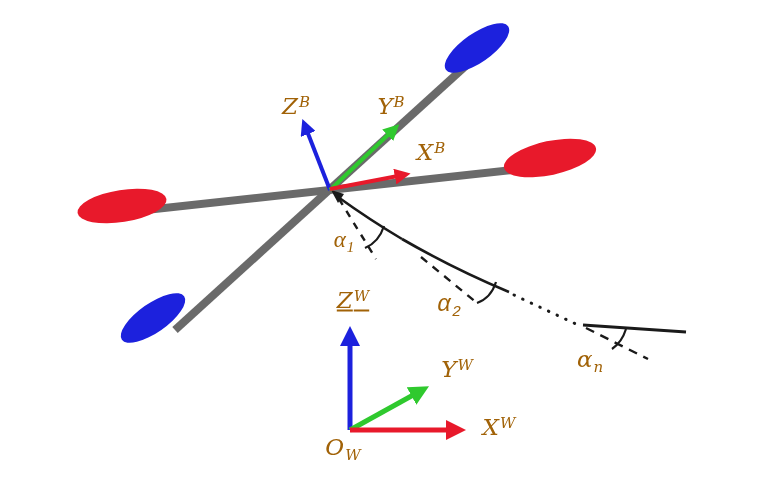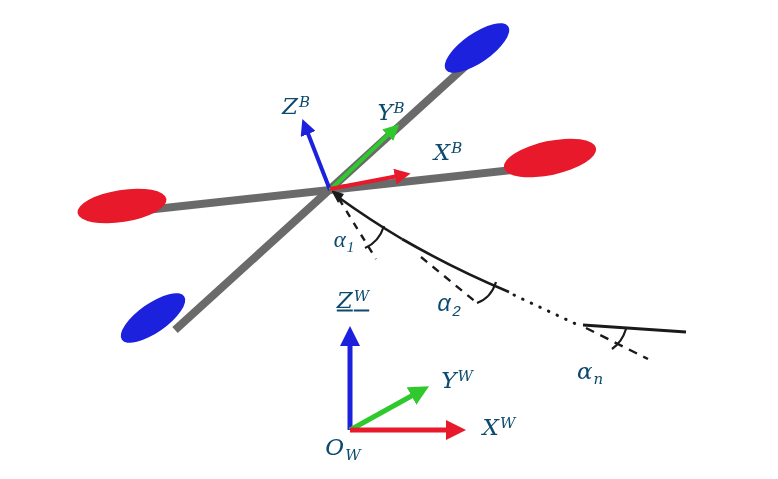--- a/index.html
+++ b/index.html
@@ -9,21 +9,21 @@
     background:#fff;
     overflow:hidden;
     font-family:"DejaVu Serif", serif;
   }
   #fig-svg{position:absolute;left:0;top:0;}
   .lbl{
     position:absolute;
     transform:translate(-50%,-50%);
     font-style:italic;
     font-size:23px;
-    color:#0c4a6e;
+    color:#a16207;
     white-space:nowrap;
     line-height:1;
     z-index:2;
   }
   .lbl .sup{font-size:15px;vertical-align:7px;margin-left:1px;}
   .lbl .sub{font-size:15px;vertical-align:-5px;margin-left:1px;}
 </style>
 </head>
 <body>
 
@@ -68,31 +68,31 @@
     <line x1="330" y1="190" x2="390" y2="133" stroke-width="4" marker-end="url(#ah-green)" style="stroke:var(--c-green,#2fc92e)"></line>
     <line x1="330" y1="189" x2="398" y2="176" stroke-width="4" marker-end="url(#ah-red)" style="stroke:var(--c-red,#e8192b)"></line>
 
     <line x1="350" y1="430" x2="350" y2="342" stroke-width="5" marker-end="url(#ah-blue)" style="stroke:var(--c-blue,#1c21dd)"></line>
     <line x1="350" y1="430" x2="415" y2="394" stroke-width="5" marker-end="url(#ah-green)" style="stroke:var(--c-green,#2fc92e)"></line>
     <line x1="350" y1="430" x2="450" y2="430" stroke-width="5" marker-end="url(#ah-red)" style="stroke:var(--c-red,#e8192b)"></line>
   </svg>
 
   <div class="lbl" style="left:296px;top:106px;"><span>Z</span><span class="sup">B</span></div>
 
-  <div class="lbl" style="left:391px;top:112px;"><span>Y</span><span class="sup">B</span></div>
+  <div class="lbl" style="left:391px;top:106px;"><span>Y</span><span class="sup">B</span></div>
 
-  <div class="lbl" style="left:448px;top:152px;text-align:center;"><span>X</span><span class="sup">B</span></div>
+  <div class="lbl" style="left:431px;top:152px;text-align:center;"><span>X</span><span class="sup">B</span></div>
 
   <div class="lbl" style="left:344px;top:241px;font-family:Liberation Serif, serif;"><span>α</span><span class="sub">1</span></div>
 
   <div class="lbl" style="left:353px;top:300px;text-decoration:underline;"><span>Z</span><span class="sup">W</span></div>
 
   <div class="lbl" style="left:449px;top:307px;font-family:Liberation Mono, monospace;"><span>α</span><span class="sub">2</span></div>
 
-  <div class="lbl" style="left:590px;top:361px;margin-top:12px;"><span>α</span><span class="sub">n</span></div>
+  <div class="lbl" style="left:590px;top:361px;"><span>α</span><span class="sub">n</span></div>
 
-  <div class="lbl" style="left:457px;top:380px;text-align:center;"><span>Y</span><span class="sup">W</span></div>
+  <div class="lbl" style="left:457px;top:369px;text-align:center;"><span>Y</span><span class="sup">W</span></div>
 
   <div class="lbl" style="left:499px;top:427px;"><span>X</span><span class="sup">W</span></div>
 
   <div class="lbl" style="left:343px;top:449px;text-align:right;"><span>O</span><span class="sub">W</span></div>
 
 </div>
 
 </body></html>

